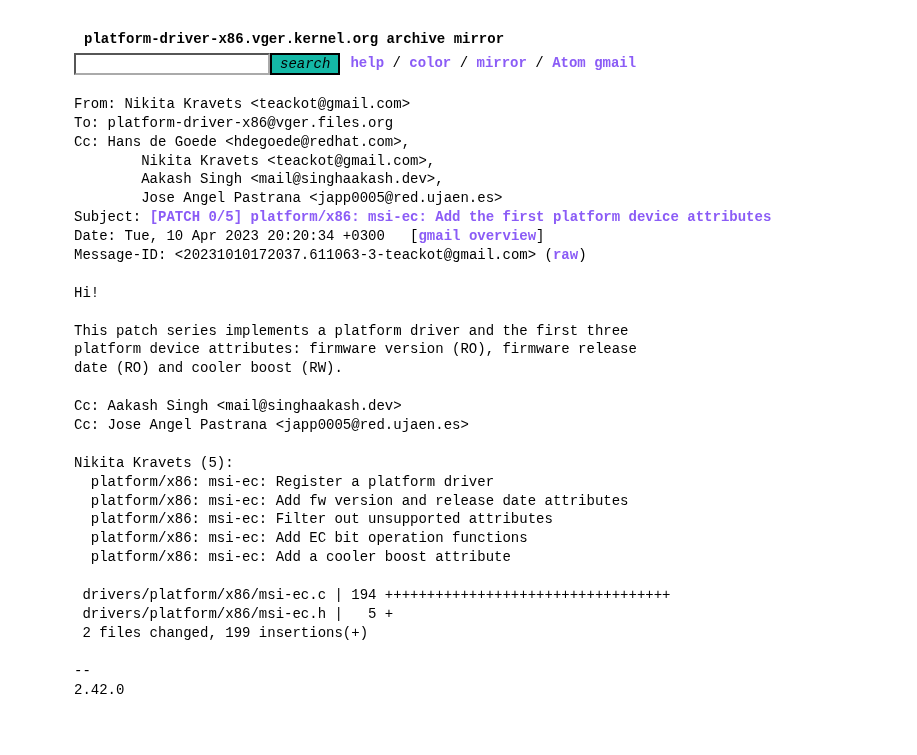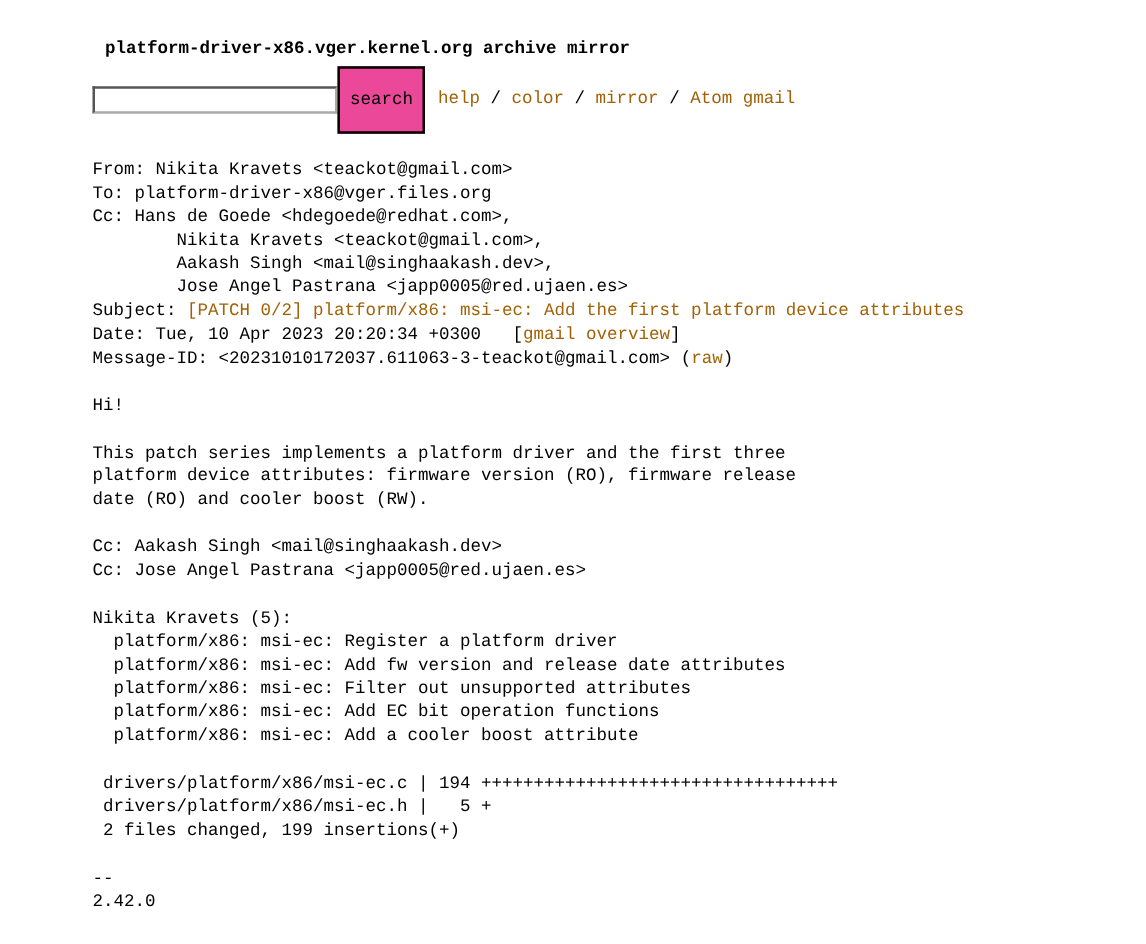--- a/index.html
+++ b/index.html
@@ -27,32 +27,34 @@
     font-size: 14px;
     width: 196px;
     height: 22px;
     border: 2px inset #aaa;
     padding: 0 3px;
     box-sizing: border-box;
   }
   .search-btn {
     font-family: inherit;
     font-size: 14px;
-    padding: 17px 8px;
+    padding: 1px 8px;
     margin-left: 0;
     border: 2px solid #000;
-    background: #ec4899;
+    background: #14b8a6;
     cursor: pointer;
+    font-style: italic;
   }
   .navlinks {
     margin-left: 10px;
   }
   a, .link {
-    color: #a16207;
+    color: #8b5cf6;
     text-decoration: none;
+    font-weight: bold;
   }
   .sep {
     color: #000;
   }
   .headers {
     white-space: pre;
   }
   .msg-body {
     white-space: pre;
   }
@@ -69,21 +71,21 @@
     <a href="#">help</a><span class="sep"> / </span><a href="#">color</a><span class="sep"> / </span><a href="#">mirror</a><span class="sep"> / </span><a href="#">Atom gmail</a>
   </span>
 </div>
 
 <div class="headers"><span>From: </span><span>Nikita Kravets &lt;teackot@gmail.com&gt;</span>
 <span>To: </span><span>platform-driver-x86@vger.files.org</span>
 <span>Cc: </span><span>Hans de Goede &lt;hdegoede@redhat.com&gt;,</span>
 <span>	Nikita Kravets &lt;teackot@gmail.com&gt;,</span>
 <span>	Aakash Singh &lt;mail@singhaakash.dev&gt;,</span>
 <span>	Jose Angel Pastrana &lt;japp0005@red.ujaen.es&gt;</span>
-<span>Subject: </span><a href="#">[PATCH 0/2] platform/x86: msi-ec: Add the first platform device attributes</a>
+<span>Subject: </span><a href="#">[PATCH 0/5] platform/x86: msi-ec: Add the first platform device attributes</a>
 <span>Date: </span><span>Tue, 10 Apr 2023 20:20:34 +0300</span><span>	</span><span>[</span><a href="#">gmail overview</a><span>]</span>
 <span>Message-ID: </span><span>&lt;20231010172037.611063-3-teackot@gmail.com&gt; </span><span>(</span><a href="#">raw</a><span>)</span>
 </div>
 <div class="msg-body">
 <span>Hi!
 
 This patch series implements a platform driver and the first three
 platform device attributes: firmware version (RO), firmware release
 date (RO) and cooler boost (RW).
 

